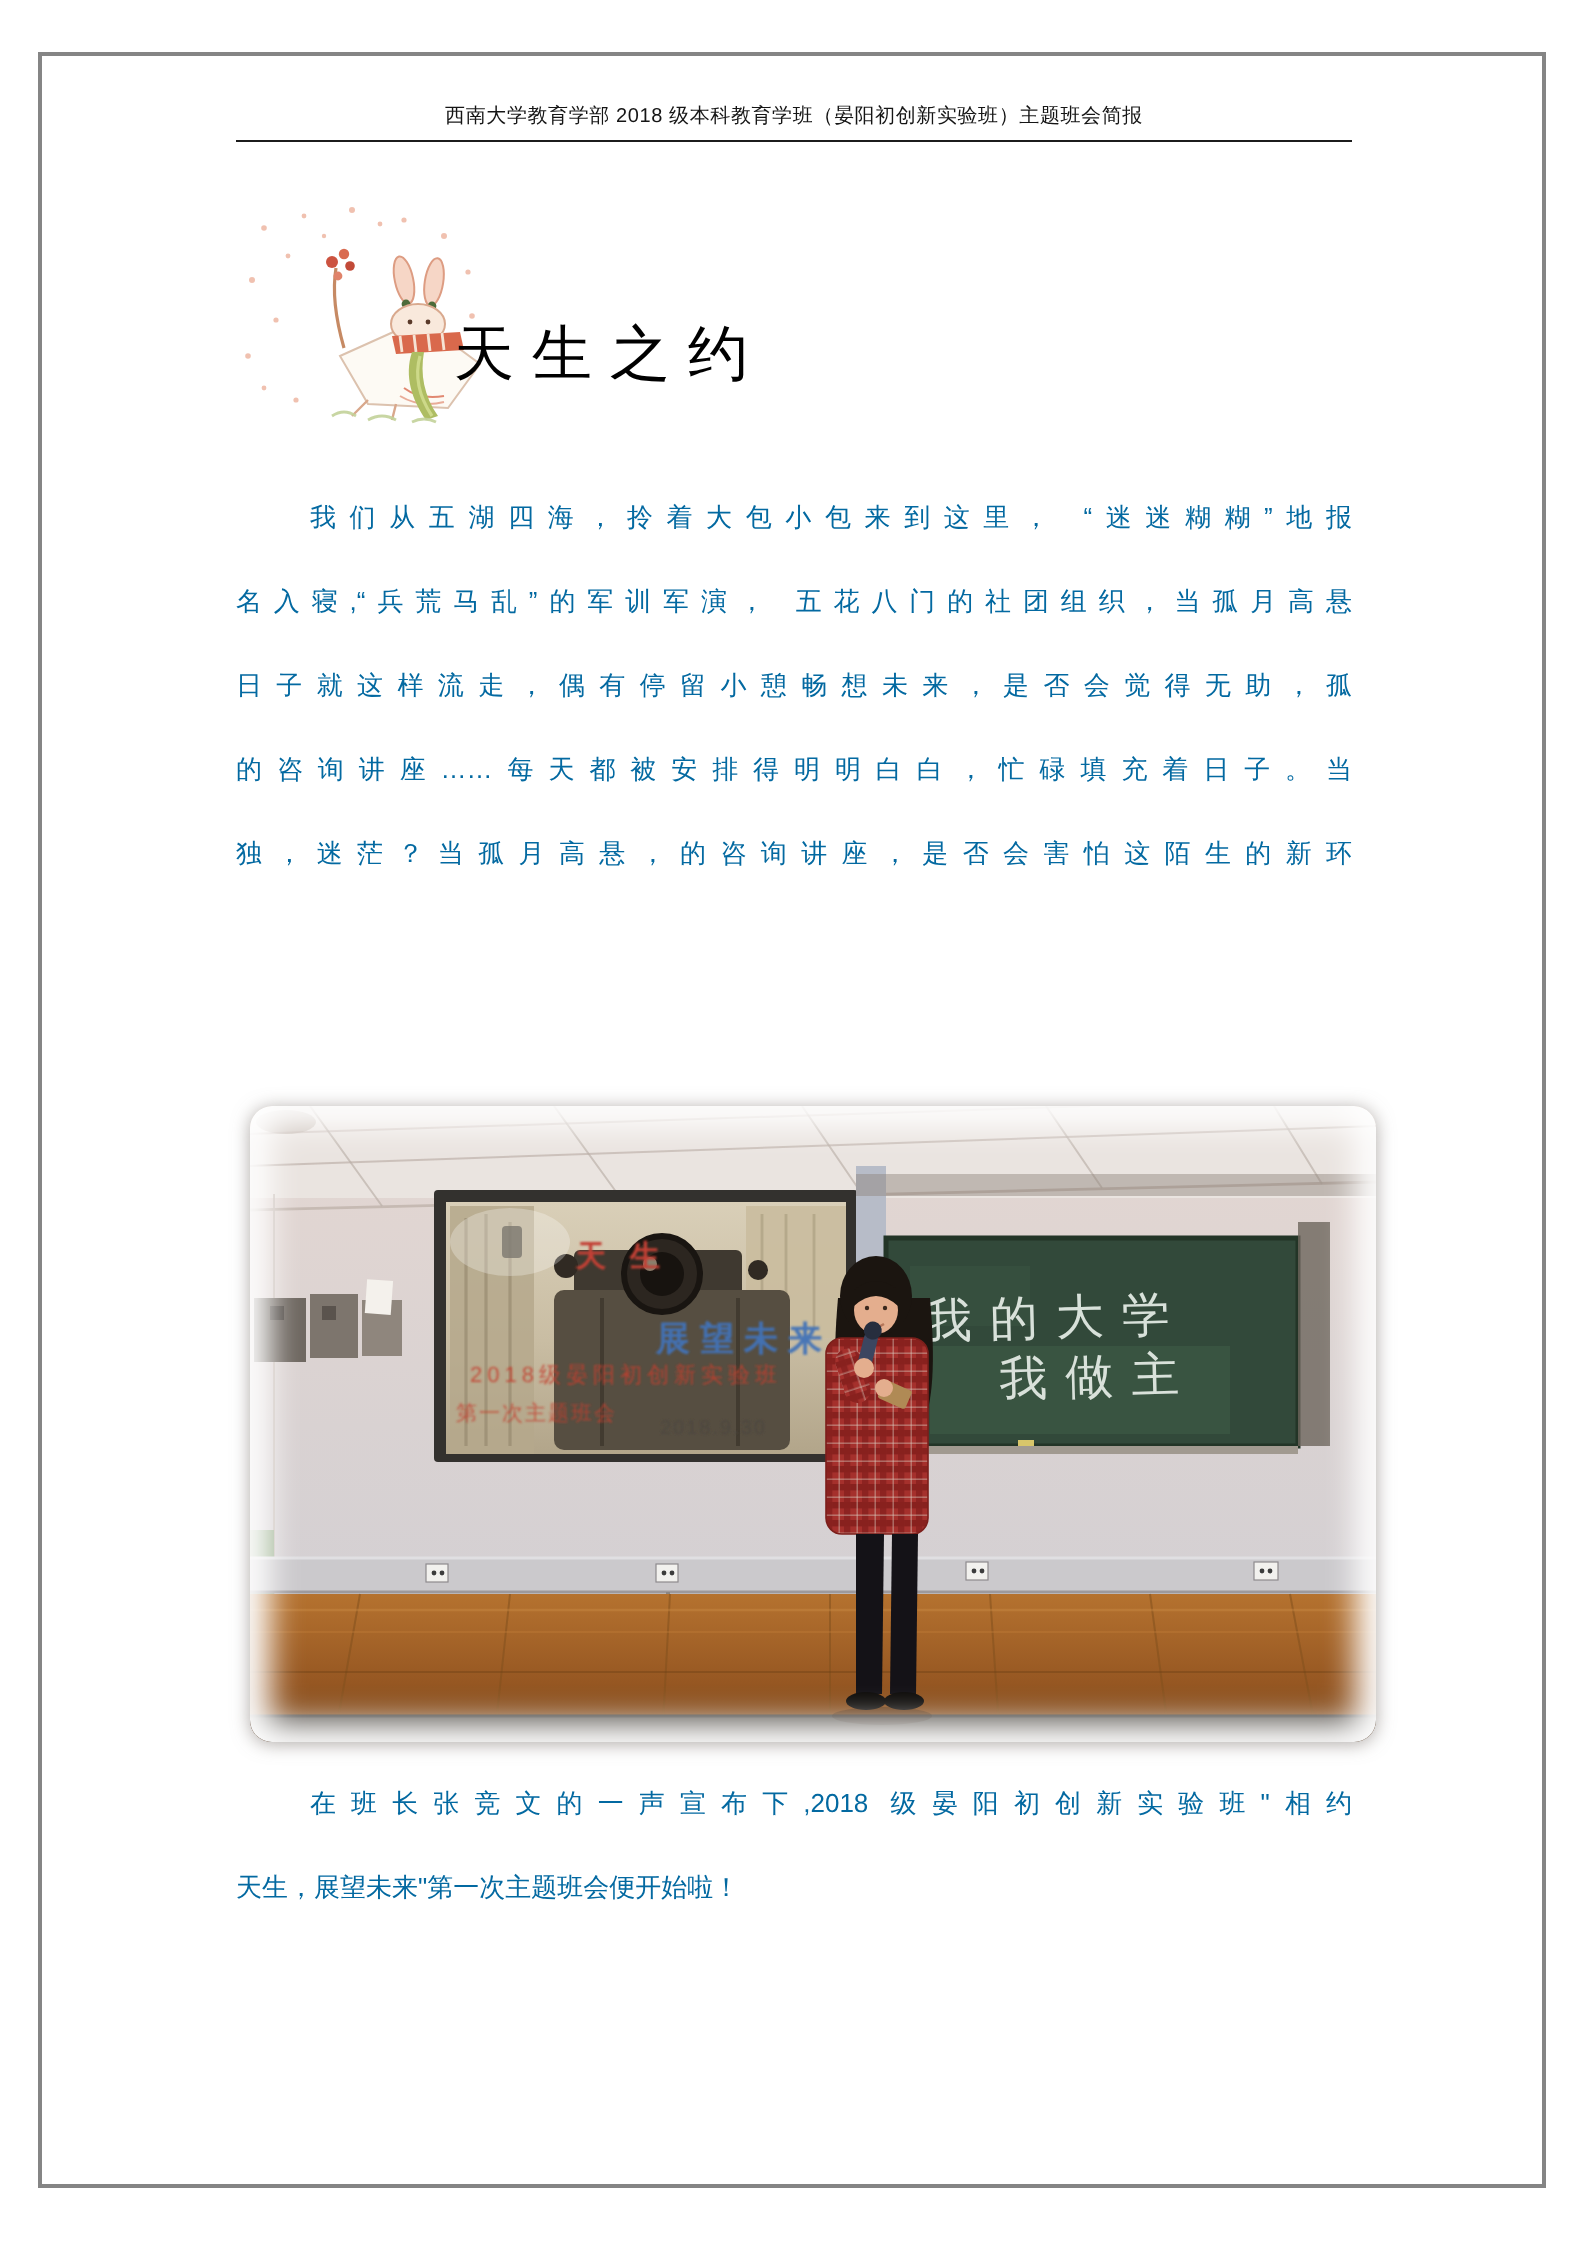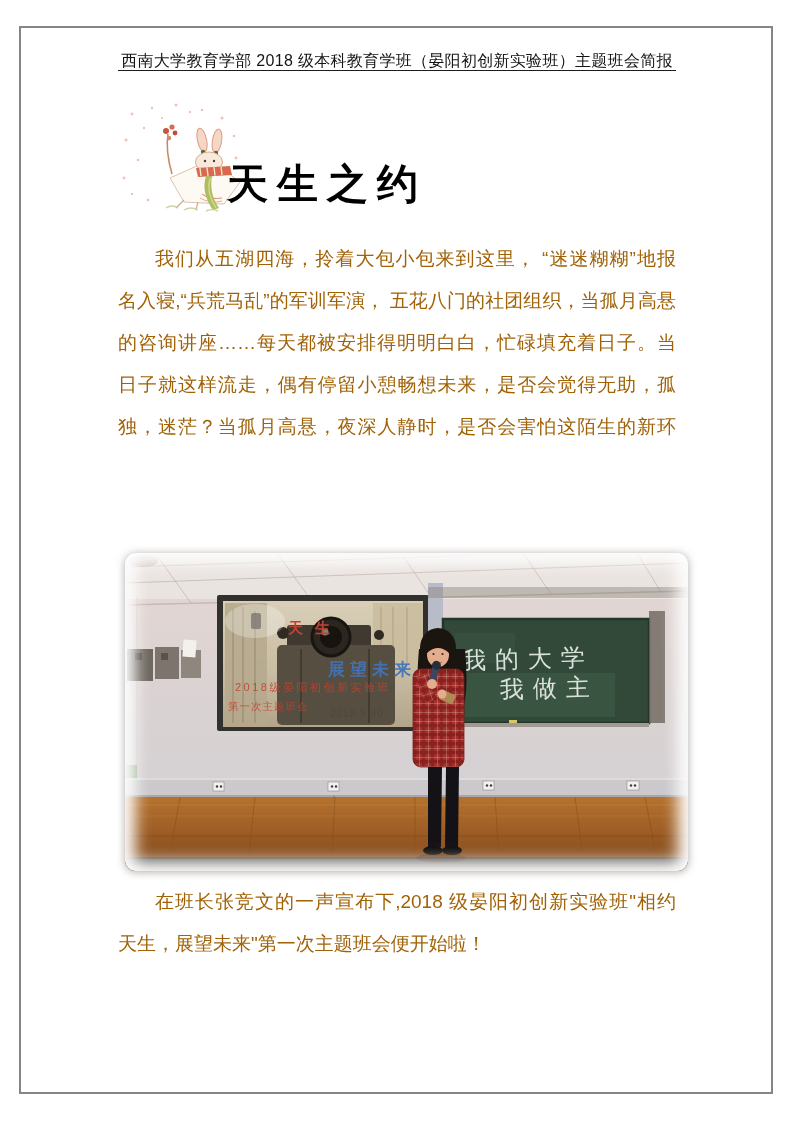--- a/index.html
+++ b/index.html
@@ -1,25 +1,25 @@
 <!DOCTYPE html>
 <html><head>
 <meta charset="utf-8">
 <style>
   html,body{margin:0;padding:0;background:#ffffff;}
   body{width:793px;height:1122px;position:relative;overflow:hidden;
        font-family:"Liberation Sans","DejaVu Sans",sans-serif;color:#0a0a0a;}
   .frame{position:absolute;left:19px;top:26px;width:750px;height:1064px;border:2px solid #858585;}
   .header-text{position:absolute;left:118px;top:51px;width:558px;text-align:center;
-       font-size:16px;letter-spacing:.3px;color:#151515;white-space:nowrap;}
+       font-size:10px;letter-spacing:.3px;color:#151515;white-space:nowrap;}
   .header-rule{position:absolute;left:118px;top:70px;width:558px;border-top:1.6px solid #1c1c1c;}
   .bunny{position:absolute;left:118px;top:100px;width:125px;height:112px;}
-  .page-title{position:absolute;left:227px;top:157px;font-size:41px;font-weight:700;
+  .page-title{position:absolute;left:227px;top:157px;font-size:30px;font-weight:400;
        letter-spacing:9px;color:#000;white-space:nowrap;}
-  .para{position:absolute;left:118px;width:558px;font-size:19px;color:#a16207;}
+  .para{position:absolute;left:118px;width:558px;font-size:13px;color:#0369a1;}
   .p1{top:238px;} .p2{top:881px;}
   .pline{height:42px;line-height:42px;text-align:justify;text-align-last:justify;white-space:nowrap;}
   .pline.indent{text-indent:37px;}
   .pline.short{text-align-last:left;}
   .photo{position:absolute;left:125px;top:553px;width:563px;height:318px;border-radius:11px;
        overflow:hidden;background:#e7e0dc;box-shadow:0 1px 9px rgba(110,100,95,.55);}
   .photo svg{display:block;}
   .soft-edge{position:absolute;left:125px;top:553px;width:563px;height:318px;border-radius:11px;
        box-shadow:inset 0 0 16px 10px #ffffff, inset 0 0 4px 2px rgba(120,110,105,.18);
        pointer-events:none;}
@@ -86,23 +86,23 @@
       <path d="M66,110 q7,-4 14,0"></path>
       <path d="M88,111 q6,-3 12,0"></path>
   </g>
 </svg>
 
 <div class="page-title">天生之约</div>
 
 <div class="para p1">
   <div class="pline indent">我们从五湖四海，拎着大包小包来到这里， “迷迷糊糊”地报</div>
   <div class="pline">名入寝,“兵荒马乱”的军训军演， 五花八门的社团组织，当孤月高悬</div>
+  <div class="pline">日子就这样流走，偶有停留小憩畅想未来，是否会觉得无助，孤</div>
   <div class="pline">的咨询讲座……每天都被安排得明明白白，忙碌填充着日子。当</div>
-  <div class="pline">日子就这样流走，偶有停留小憩畅想未来，是否会觉得无助，孤</div>
-  <div class="pline">独，迷茫？当孤月高悬，夜深人静时，是否会害怕这陌生的新环</div>
+  <div class="pline">独，迷茫？当孤月高悬，的咨询讲座，是否会害怕这陌生的新环</div>
 </div>
 
 <div class="photo">
 <svg width="563" height="318" viewBox="0 0 563 318">
   <defs>
     <linearGradient id="wallg" x1="0" y1="0" x2="0" y2="1">
       <stop offset="0" stop-color="#e2d6d2"></stop>
           <stop offset=".6" stop-color="#d9d2d2"></stop>
           <stop offset="1" stop-color="#d4d0d3"></stop>
     </linearGradient>

